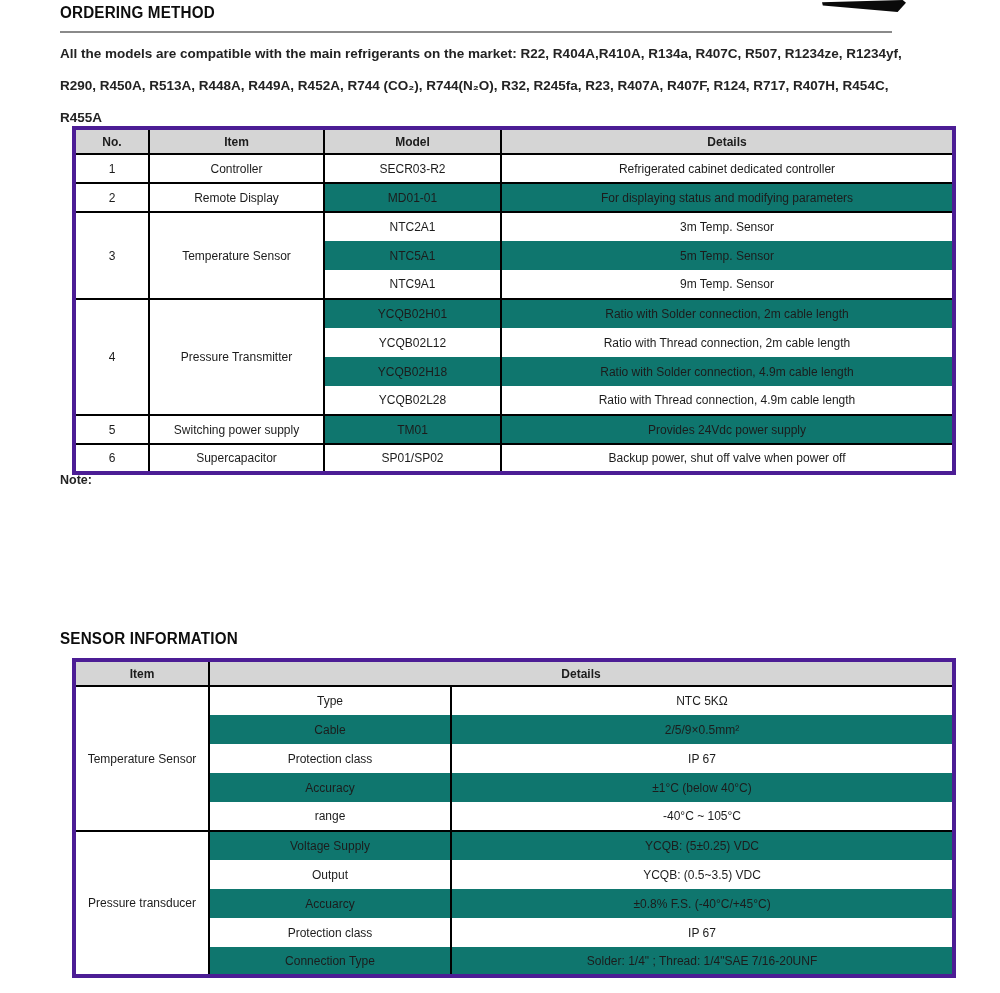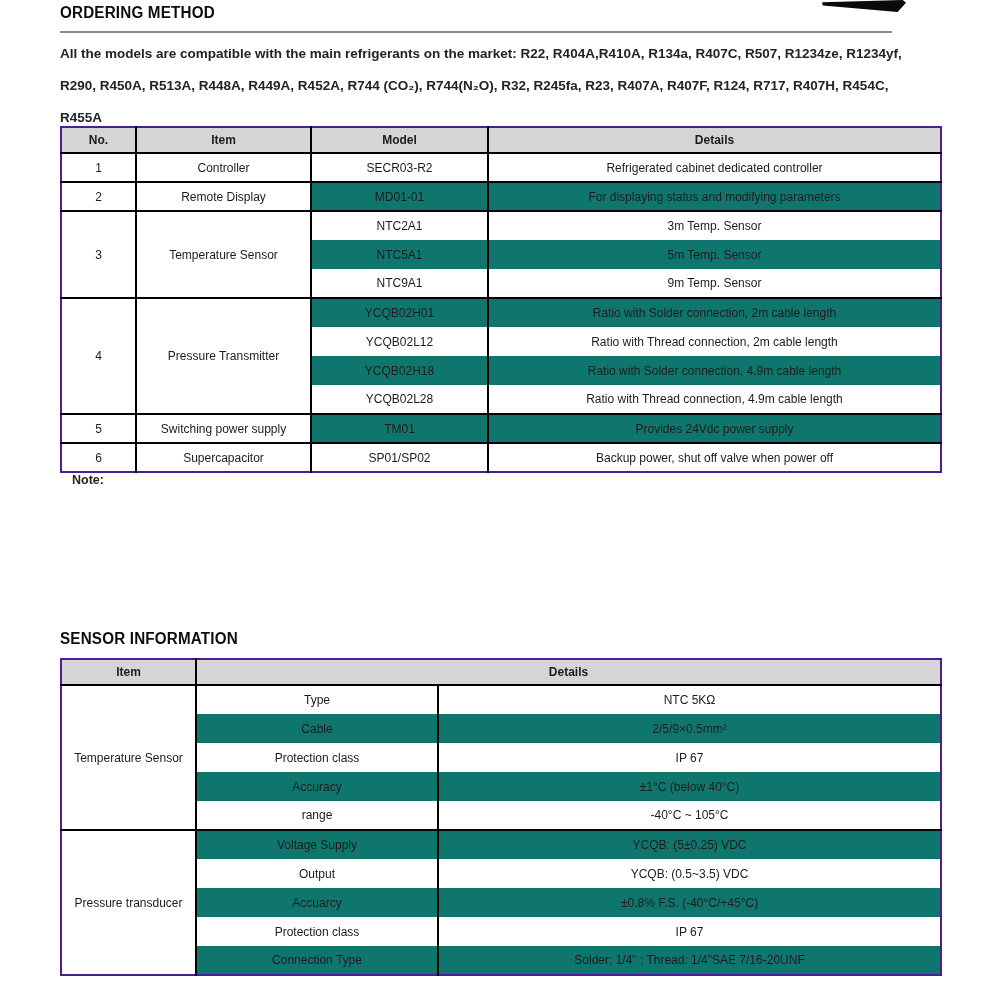--- a/index.html
+++ b/index.html
@@ -40,25 +40,25 @@
     position: absolute;
     left: 60px; top: 38px;
     width: 846px;
     font-size: 13.5px;
     line-height: 32px;
     color: #232323;
     font-weight: bold;
   }
   table {
     position: absolute;
-    left: 60px;
+    left: 72px;
     width: 880px;
     border-collapse: collapse;
     table-layout: fixed;
-    border: 2px solid #4c1d95;
+    border: 4px solid #4c1d95;
   }
   #ordering-table { top: 126px; }
   #sensor-table  { top: 658px; }
   th, td {
     text-align: center;
     vertical-align: middle;
     font-size: 12px;
     padding: 2px 4px;
     overflow: hidden;
   }
@@ -76,21 +76,21 @@
   
   td.stripe { background: #0f766e; }
   .note-block {
     position: absolute;
     left: 60px; top: 472px;
     width: 860px;
     font-size: 12.5px;
     line-height: 17px;
     color: #232323;
   }
-  .note-title { font-weight: bold; margin-left: 12px; }
+  .note-title { font-weight: bold; }
 </style>
 </head>
 <body>
 
 <div class="corner-decoration"></div>
 
 <h1 id="sec1-title" class="sec-title">ORDERING METHOD</h1>
 <div class="title-rule"></div>
 
 <p class="intro">All the models are compatible with the main refrigerants on the market: R22, R404A,R410A, R134a, R407C, R507, R1234ze, R1234yf, R290, R450A, R513A, R448A, R449A, R452A, R744 (CO₂), R744(N₂O), R32, R245fa, R23, R407A, R407F, R124, R717, R407H, R454C, R455A</p>

